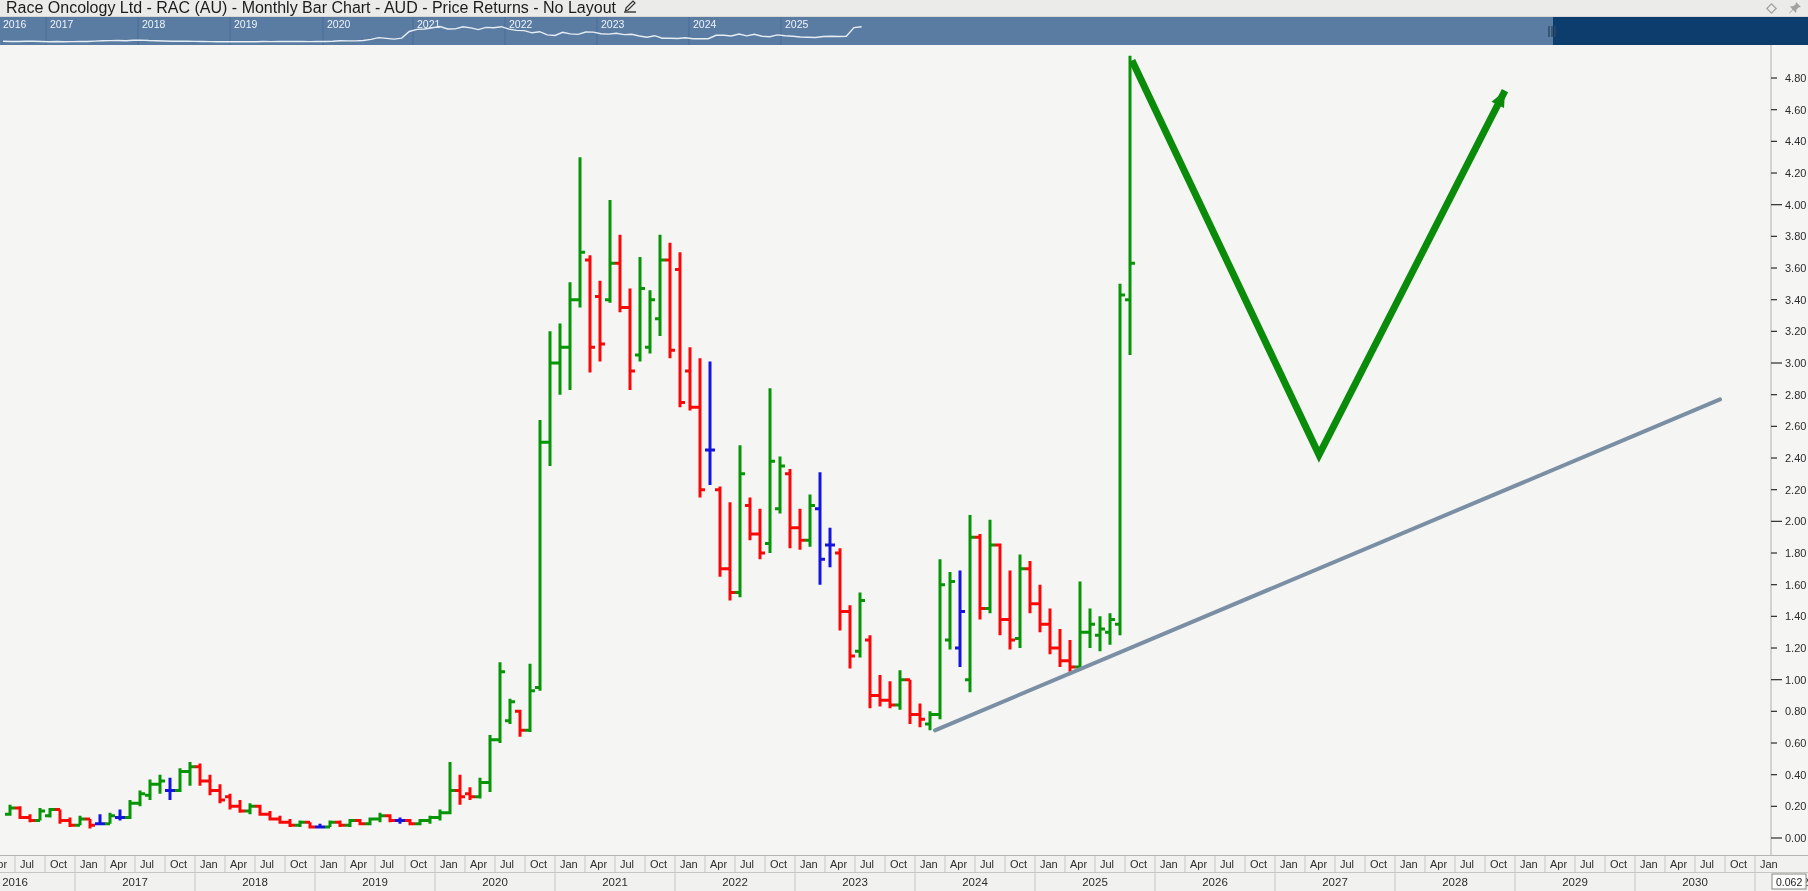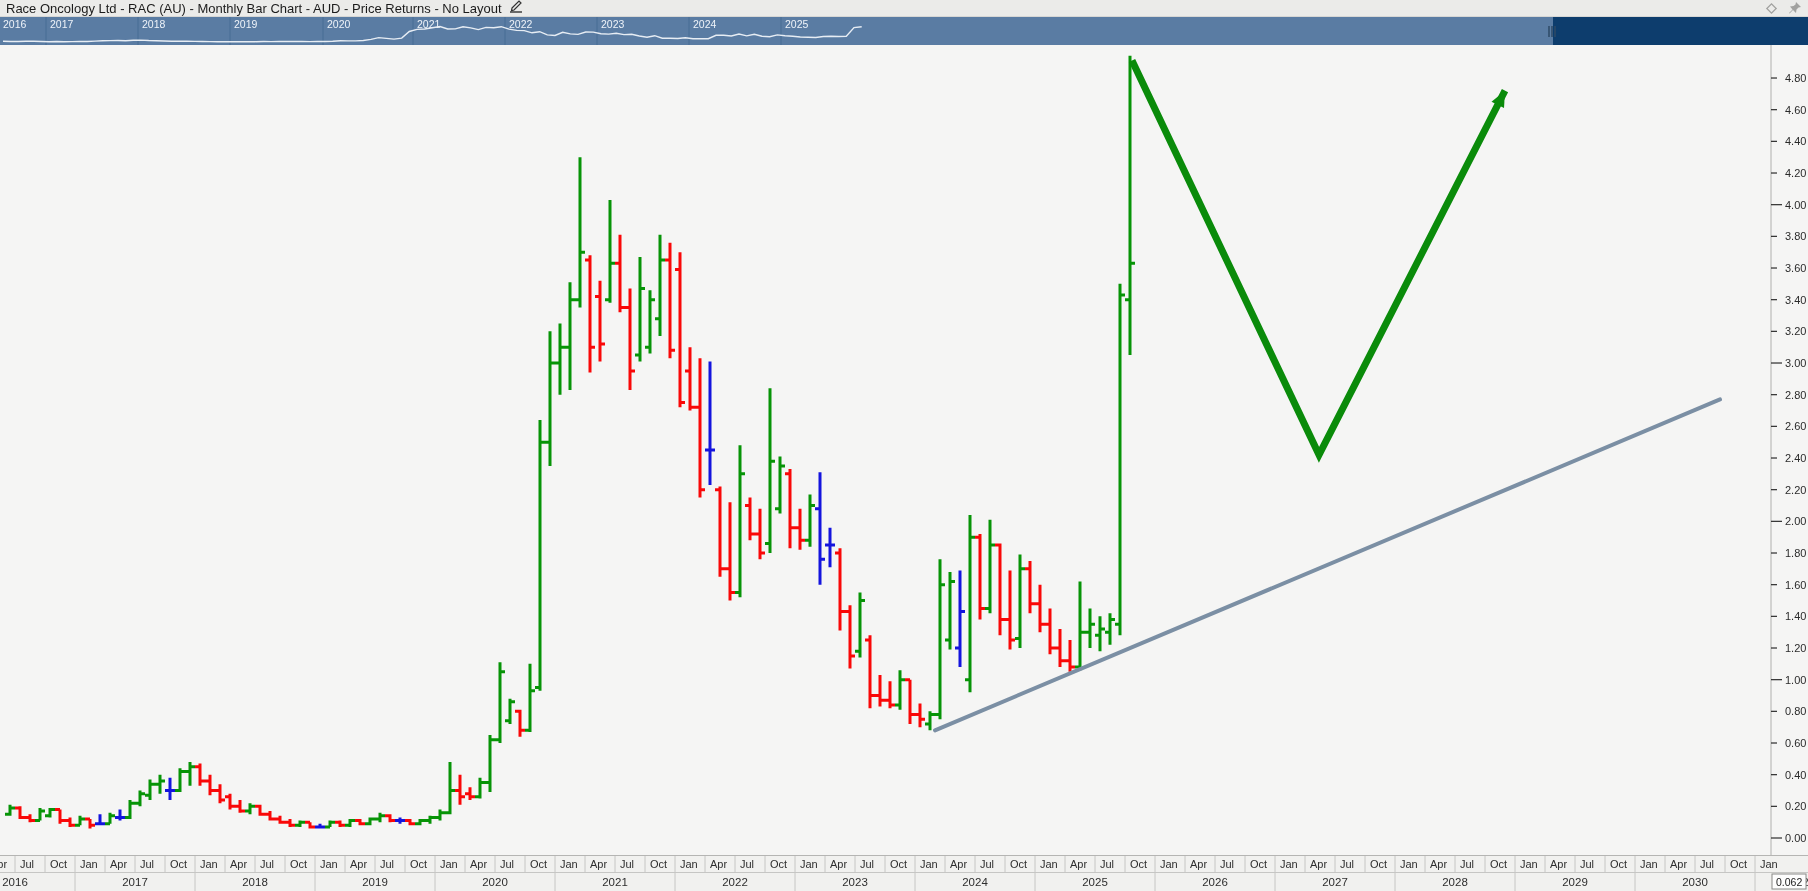--- a/index.html
+++ b/index.html
@@ -9,21 +9,21 @@
     font-family:"Liberation Sans","DejaVu Sans",sans-serif;
     background:#f5f5f4;
   }
   
   #titlebar{
     position:absolute;left:0;top:0;width:1808px;height:17px;
     background:#ebebe9;border-bottom:1px solid #d7d7d5;
     display:flex;align-items:center;
   }
   #title-text{
-    font-size:13px;color:#1b1b1b;margin-left:6px;white-space:nowrap;
+    font-size:16px;color:#1b1b1b;margin-left:6px;white-space:nowrap;
   }
   .tb-icon{display:inline-block;margin-left:6px;}
   #corner-icons{position:absolute;right:6px;top:1px;display:flex;gap:10px;align-items:center;}
   
   #navigator{position:absolute;left:0;top:17px;width:1808px;height:28px;}
   
   #plot-wrap{position:absolute;left:0;top:45px;width:1808px;height:810px;}
   
   #xaxis-wrap{position:absolute;left:0;top:855px;width:1808px;height:36px;}
   svg text{font-family:"Liberation Sans","DejaVu Sans",sans-serif;}

